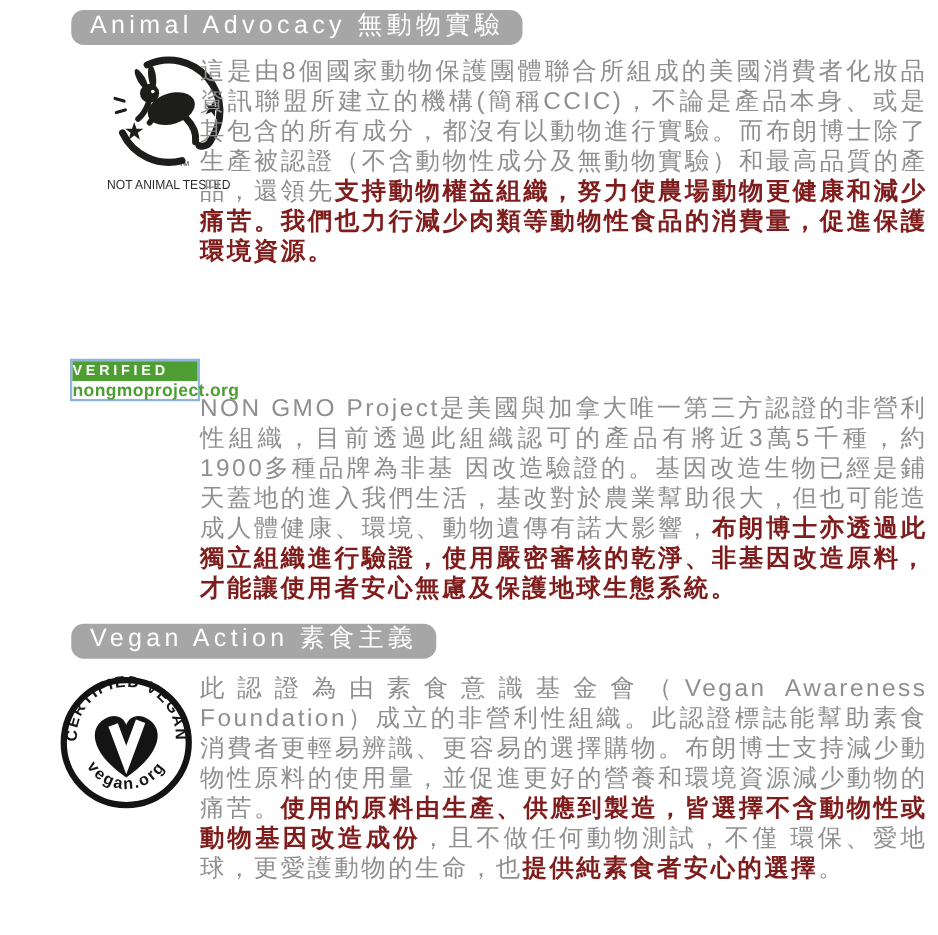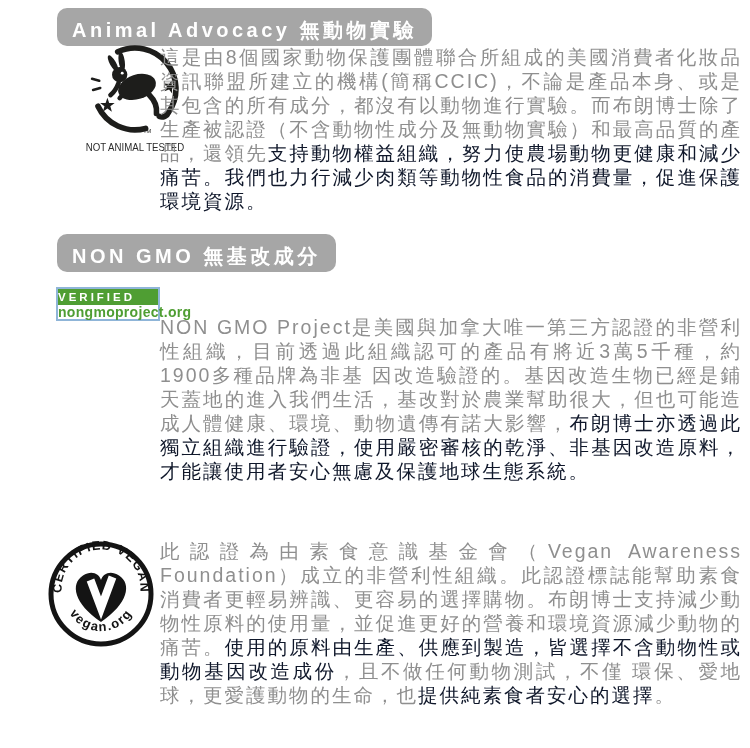--- a/index.html
+++ b/index.html
@@ -10,40 +10,39 @@
     overflow:hidden;
     font-family:"Liberation Sans","DejaVu Sans",sans-serif;
   }
   
   .pill{
     position:absolute;
     display:inline-block;
     background:#a6a6a6;
     color:#ffffff;
     border-radius:10px;
-    padding:10px 15px 4px 15px;
+    padding:0 15px 4px 15px;
     font-size:20px;
     line-height:24px;
     letter-spacing:3.5px;
     white-space:nowrap;
-    font-weight:bold;
   }
   
   .para{
     position:absolute;
     width:582px;
     font-size:19.5px;
     line-height:24px;
     letter-spacing:2px;
     text-align:justify;
     color:#8f8f8f;
   }
   .para .seg.bold{
-    color:#0f172a;
-    font-weight:400;
+    color:#7f1d1d;
+    font-weight:700;
   }
   
   .logo-box{position:absolute;}
   .bunny-caption{
     margin-top:1px;
     text-align:center;
     font-size:10.5px;
     letter-spacing:0px;
     color:#2b2b2b;
     white-space:nowrap;
@@ -111,29 +110,29 @@
 
       <path fill="#1d1d1b" transform="translate(25,60) scale(1.25)" d="M 0 -6 L 1.4 -1.9 L 5.7 -1.9 L 2.3 0.7 L 3.5 5 L 0 2.4 L -3.5 5 L -2.3 0.7 L -5.7 -1.9 L -1.4 -1.9 Z"></path>
       <path fill="#1d1d1b" transform="translate(86,42) scale(1.1) rotate(15)" d="M 0 -6 L 1.4 -1.9 L 5.7 -1.9 L 2.3 0.7 L 3.5 5 L 0 2.4 L -3.5 5 L -2.3 0.7 L -5.7 -1.9 L -1.4 -1.9 Z"></path>
       <text x="60" y="87" font-size="5.5" fill="#1d1d1b">TM</text>
     </svg>
     <div class="bunny-caption">NOT ANIMAL TESTED</div>
   </div>
 
   <div class="para" style="top:45px;left:160px;"><span class="seg">這是由8個國家動物保護團體聯合所組成的美國消費者化妝品資訊聯盟所建立的機構(簡稱CCIC)，不論是產品本身、或是其包含的所有成分，都沒有以動物進行實驗。而布朗博士除了生產被認證（不含動物性成分及無動物實驗）和最高品質的產品，還領先</span><span class="seg bold">支持動物權益組織，努力使農場動物更健康和減少痛苦。我們也力行減少肉類等動物性食品的消費量，促進保護環境資源。</span></div>
 
-  <div class="pill" style="top:234px;left:57px;">NON GMO 無基改成分</div>
 
   <div class="logo-box nongmo" style="top:287px;left:56px;">
     <div class="ng-verified">VERIFIED</div>
     <div class="ng-url">nongmoproject.org</div>
   </div>
 
   <div class="para" style="top:283px;left:160px;margin-top:32px;"><span class="seg">NON GMO Project是美國與加拿大唯一第三方認證的非營利性組織，目前透過此組織認可的產品有將近3萬5千種，約1900多種品牌為非基 因改造驗證的。基因改造生物已經是鋪天蓋地的進入我們生活，基改對於農業幫助很大，但也可能造成人體健康、環境、動物遺傳有諾大影響，</span><span class="seg bold">布朗博士亦透過此獨立組織進行驗證，使用嚴密審核的乾淨、非基因改造原料，才能讓使用者安心無慮及保護地球生態系統。</span></div>
 
+  <div class="pill" style="top:499px;left:57px;">Vegan Action 素食主義</div>
 
   <div class="logo-box" style="top:539px;left:46px;">
     <svg width="110" height="110" viewBox="0 0 110 110">
       <defs>
         <path id="cv-top" d="M 15.5 50 A 39.5 39.5 0 0 1 94.5 50"></path>
         <path id="cv-bottom" d="M 20 66 A 36.5 36.5 0 0 0 90 66"></path>
       </defs>
       <circle cx="55" cy="55" r="50" fill="#ffffff" stroke="#141414" stroke-width="5"></circle>
       <text font-size="12.5" font-weight="bold" letter-spacing="1.2" fill="#141414">
         <textPath href="#cv-top" startOffset="50%" text-anchor="middle">CERTIFIED VEGAN</textPath>

